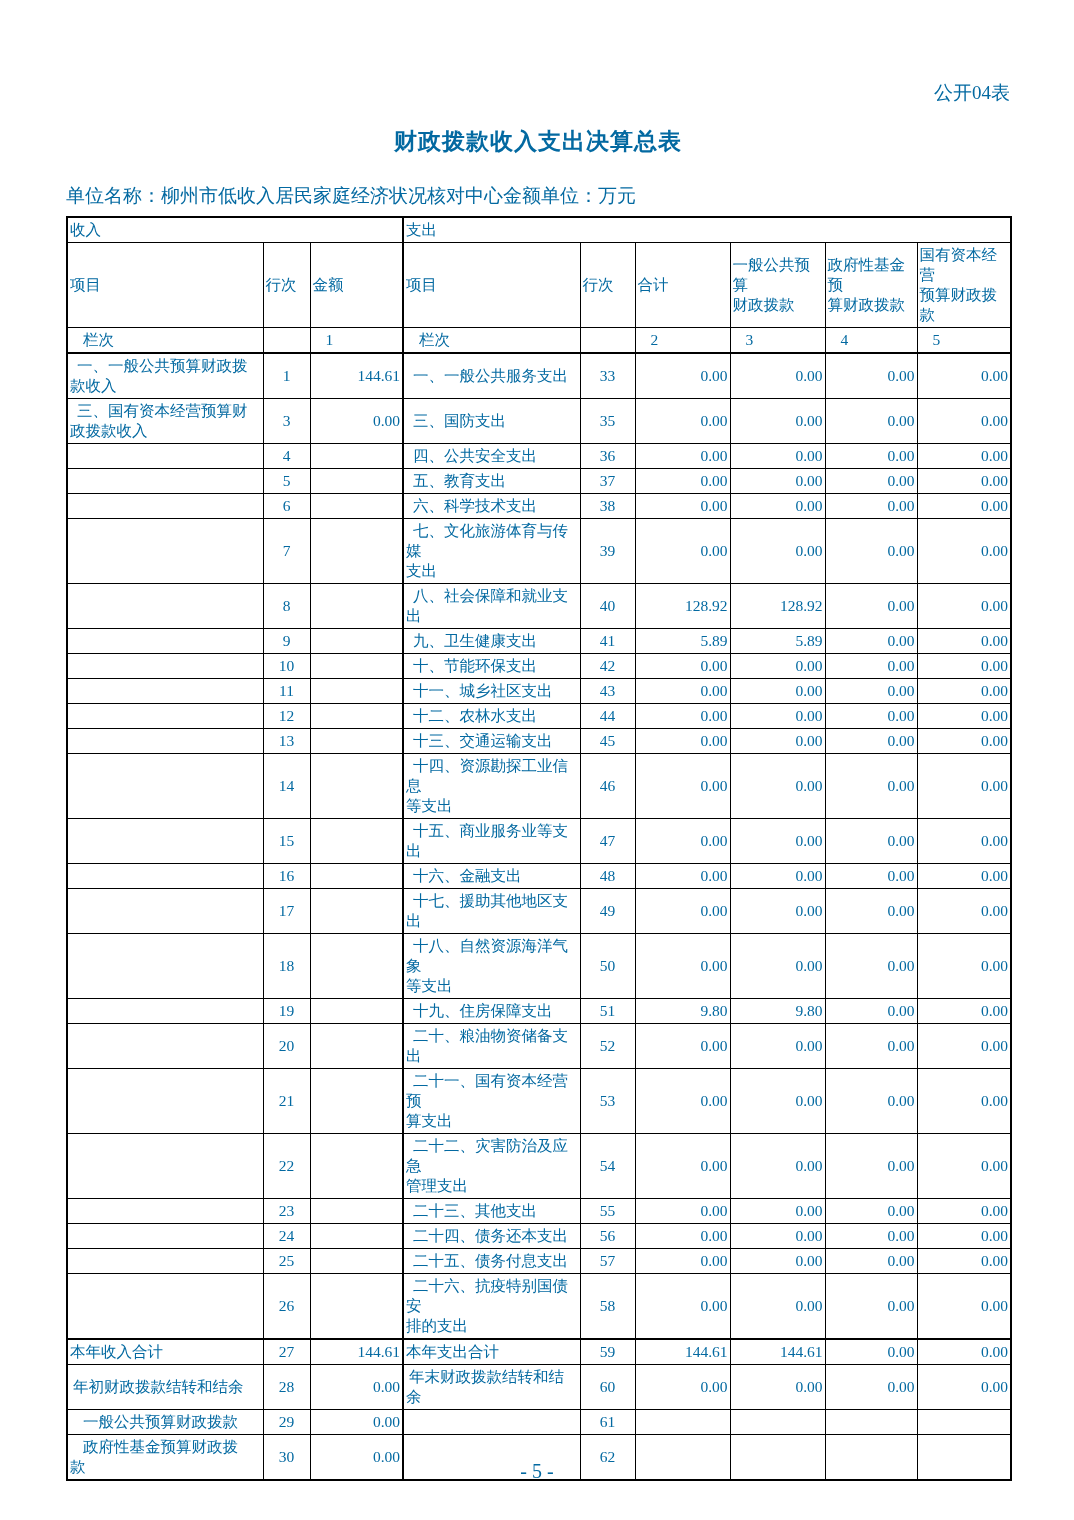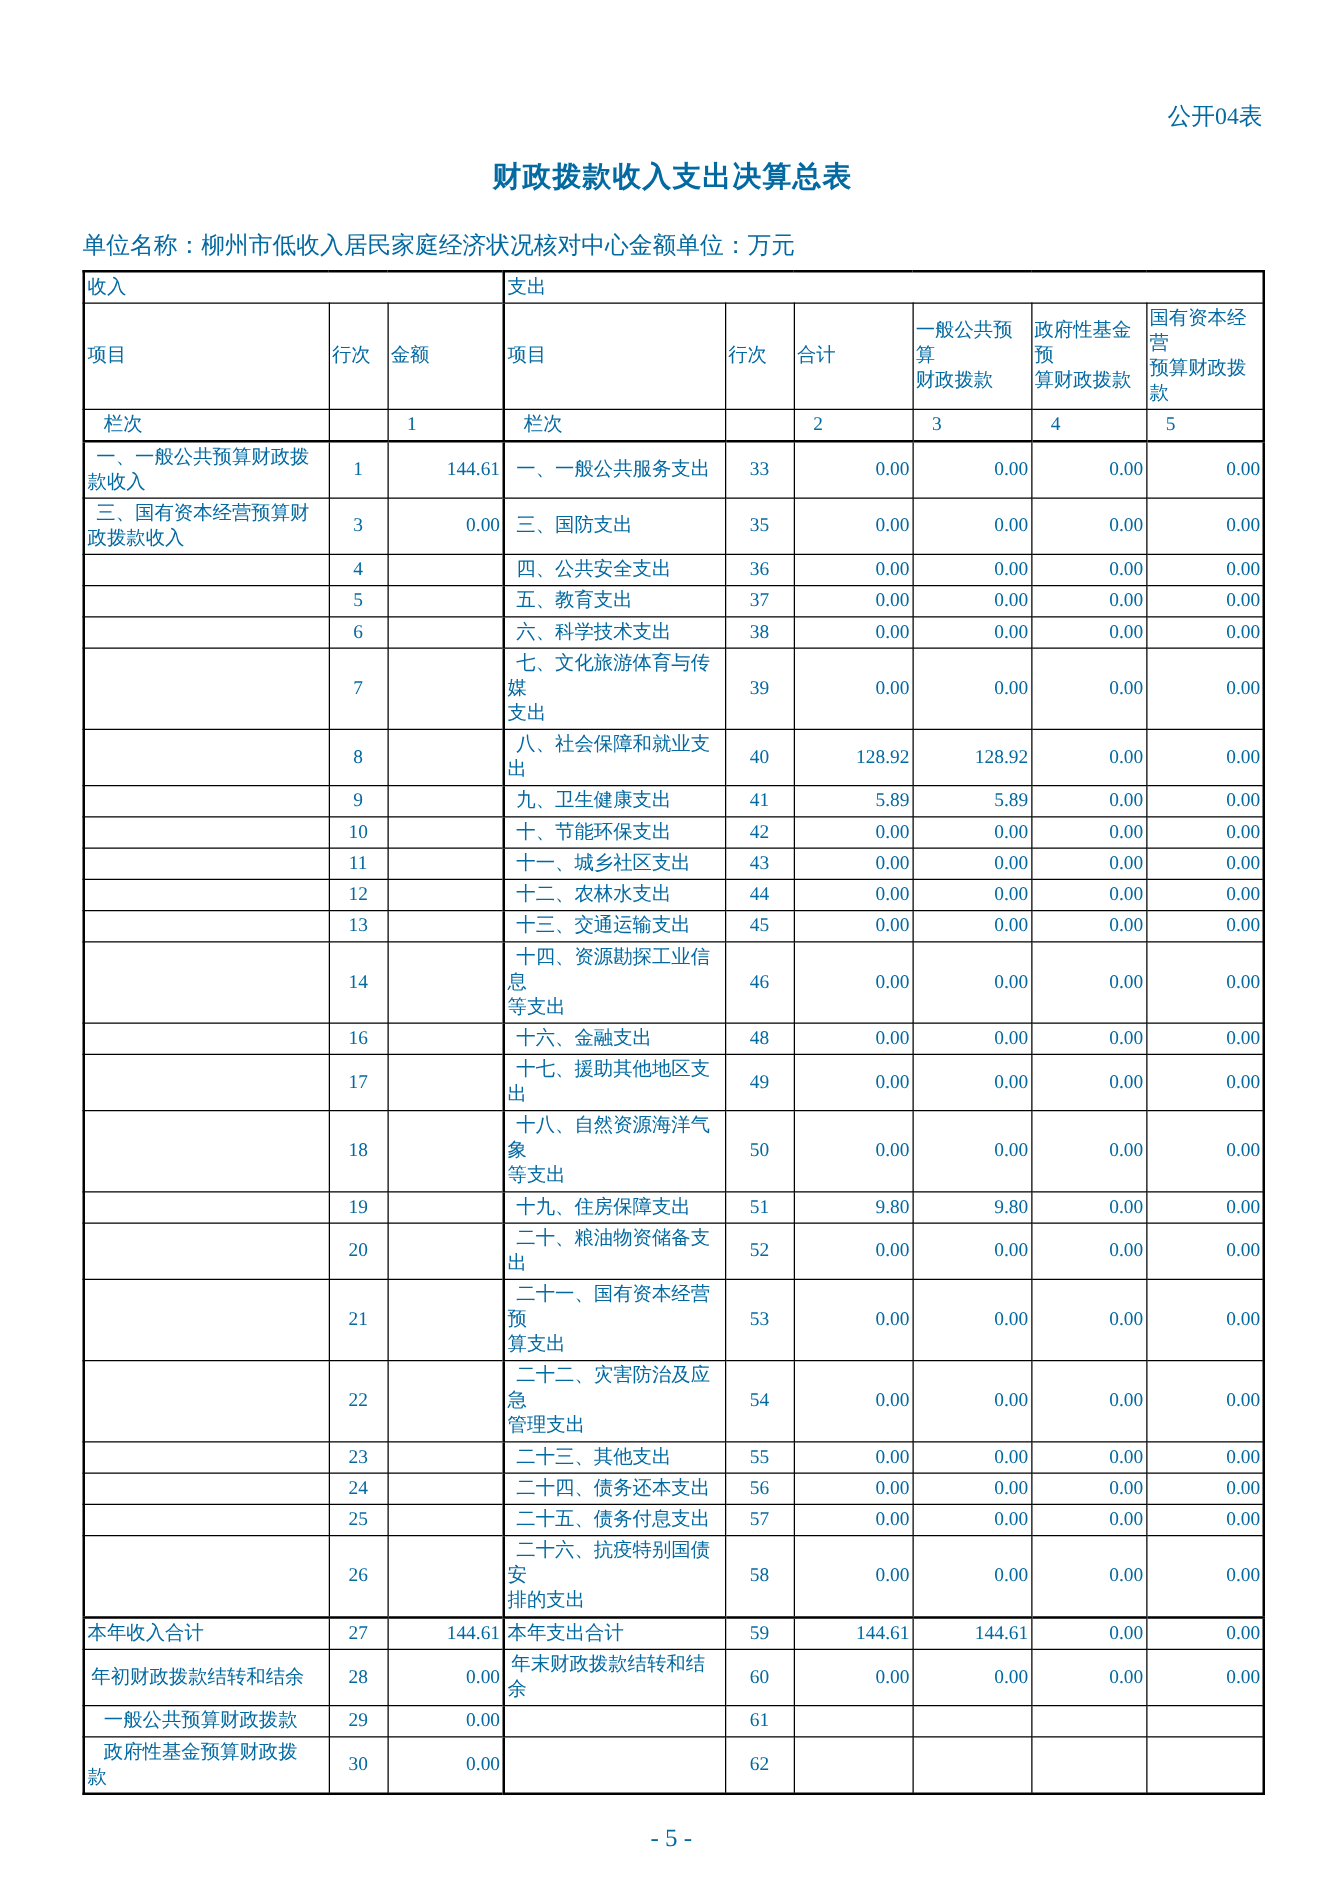--- a/index.html
+++ b/index.html
@@ -276,20 +276,31 @@
             <td class="td-item sep-l">十四、资源勘探工业信息
 等支出</td>
             <td class="td-no">46</td>
             <td class="td-amt">0.00</td>
             <td class="td-amt">0.00</td>
             <td class="td-amt">0.00</td>
             <td class="td-amt">0.00</td>
           </tr>
           <tr>
             <td class="td-item"></td>
+            <td class="td-no">15</td>
+            <td class="td-amt"></td>
+            <td class="td-item sep-l">十五、商业服务业等支出</td>
+            <td class="td-no">47</td>
+            <td class="td-amt">0.00</td>
+            <td class="td-amt">0.00</td>
+            <td class="td-amt">0.00</td>
+            <td class="td-amt">0.00</td>
+          </tr>
+          <tr>
+            <td class="td-item"></td>
             <td class="td-no">16</td>
             <td class="td-amt"></td>
             <td class="td-item sep-l">十六、金融支出</td>
             <td class="td-no">48</td>
             <td class="td-amt">0.00</td>
             <td class="td-amt">0.00</td>
             <td class="td-amt">0.00</td>
             <td class="td-amt">0.00</td>
           </tr>
           <tr>

